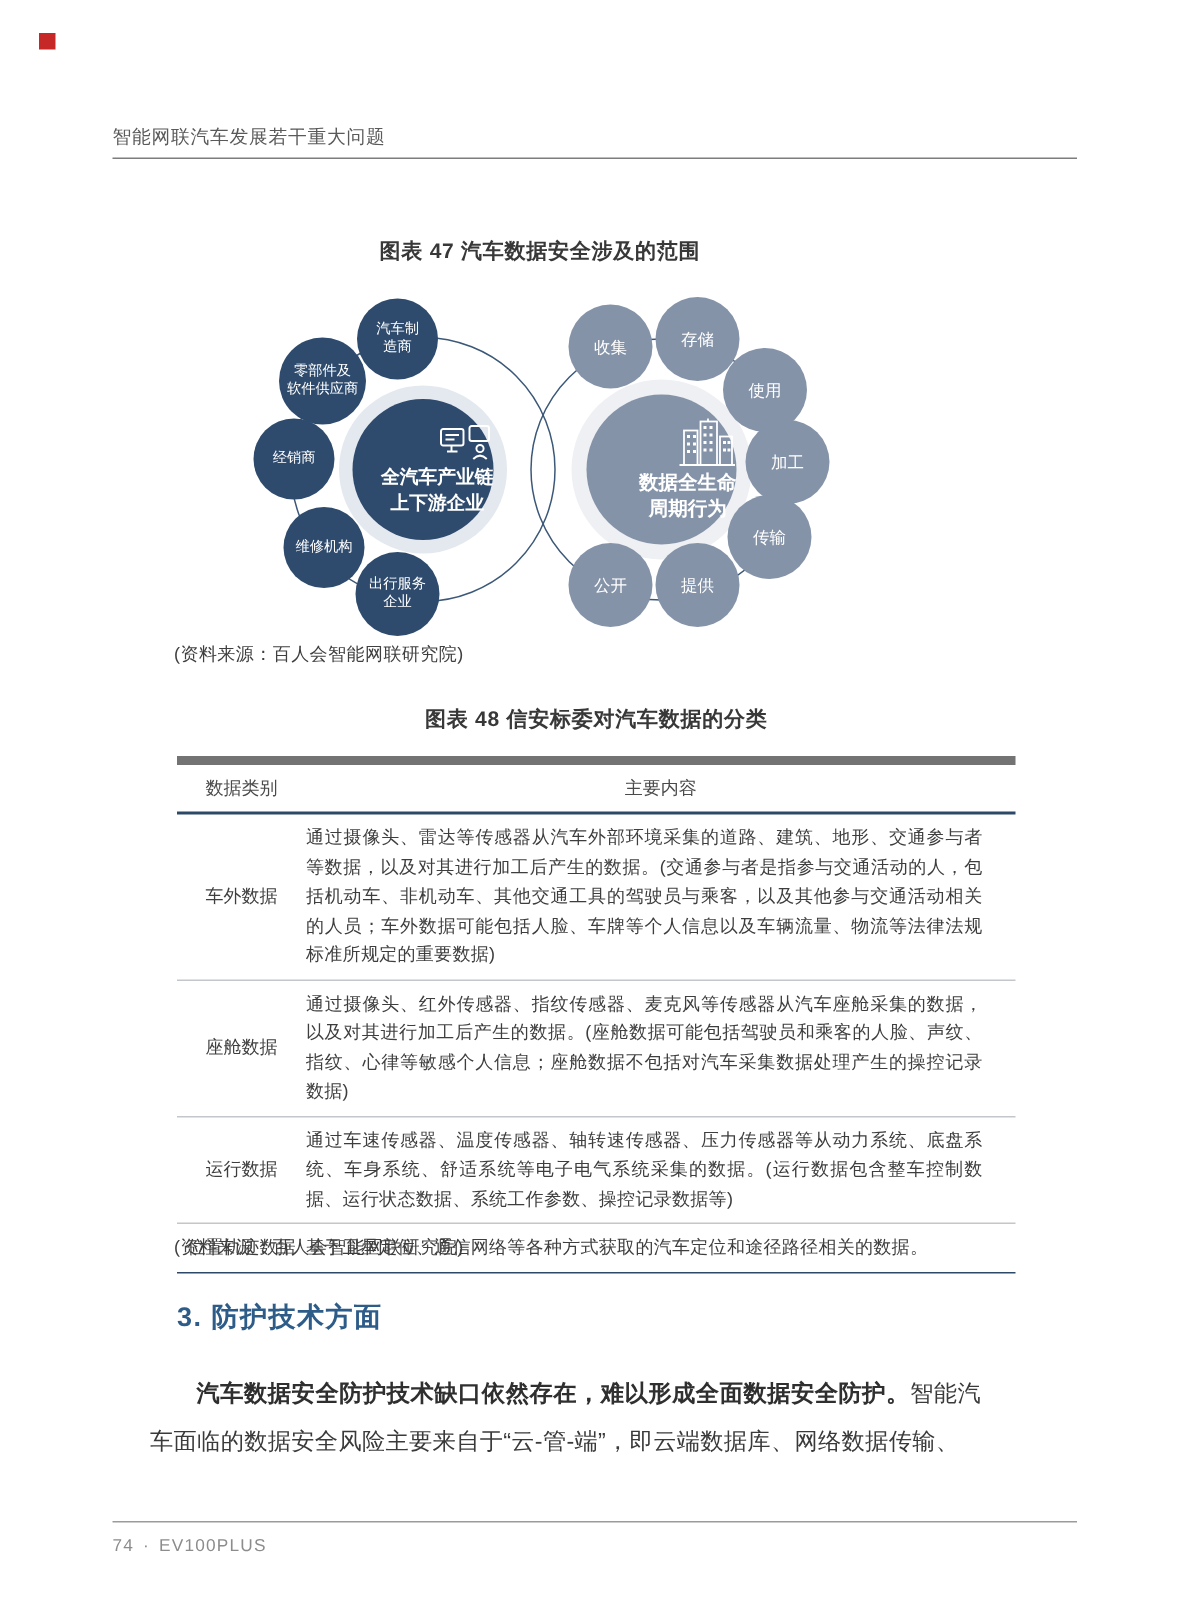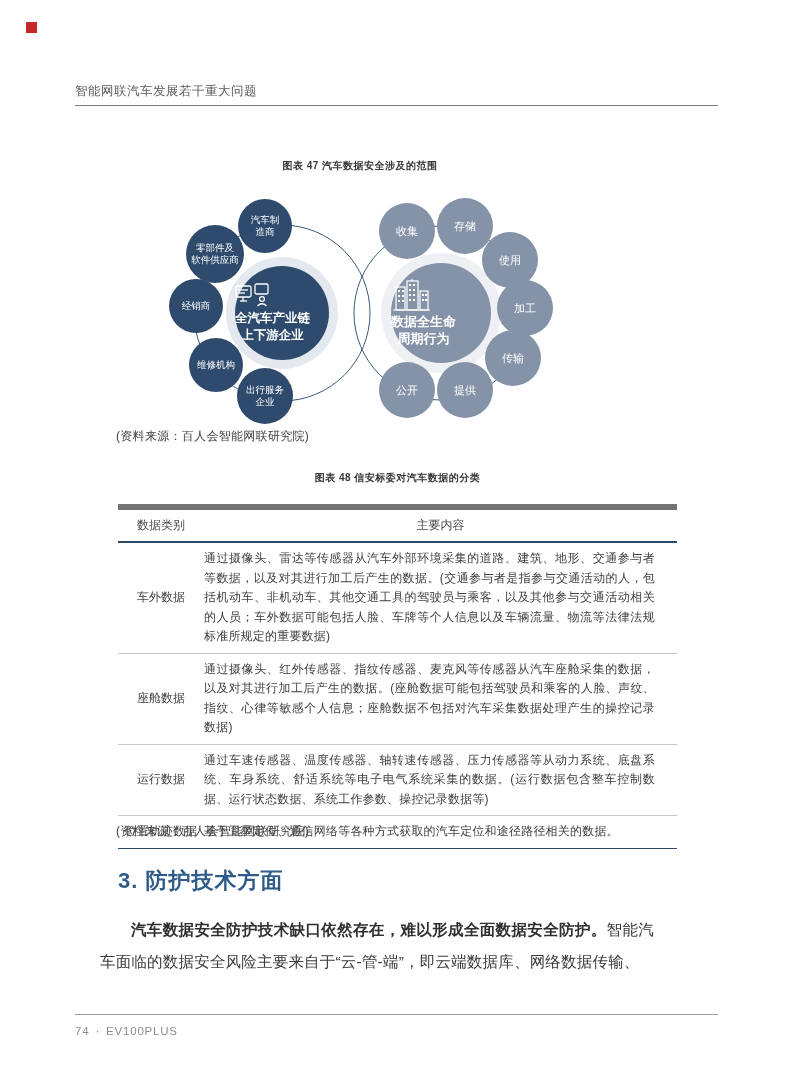--- a/index.html
+++ b/index.html
@@ -4,35 +4,35 @@
 <style>
   html,body{margin:0;padding:0;background:#ffffff;}
   body{font-family:"Liberation Sans", sans-serif;}
   .page{position:relative;width:793px;height:1077px;background:#fff;overflow:hidden;margin-top:17px;}
 
   .logo-square{position:absolute;left:26px;top:5px;width:11px;height:11px;background:#c62828;}
 
   .doc-header{position:absolute;left:75px;top:66px;font-size:12.5px;color:#5a5a5a;letter-spacing:.5px;}
   .doc-header-rule{position:absolute;left:75px;top:88px;width:643px;height:0;border-top:1px solid #7d7d7d;}
 
-  .fig-caption{position:absolute;font-weight:bold;font-size:10px;color:#383838;text-align:center;letter-spacing:.5px;}
+  .fig-caption{position:absolute;font-weight:bold;font-size:14px;color:#383838;text-align:center;letter-spacing:.5px;}
   .caption-47{left:75px;top:142px;width:570px;}
   .caption-48{left:118px;top:454px;width:559px;}
 
   .source-note{position:absolute;left:116px;font-size:12px;color:#3f3f3f;letter-spacing:.3px;}
   .source-1{top:411px;}
   .source-2{top:806px;}
 
   
   .diagram{position:absolute;left:160px;top:176px;width:440px;height:235px;}
   .rings{position:absolute;left:0;top:0;z-index:0;}
   .halo{position:absolute;border-radius:50%;z-index:1;}
   .halo-left{left:66px;top:64px;width:112px;height:112px;background:#e4e9f0;}
   .halo-right{left:221px;top:60px;width:120px;height:120px;background:#eef0f4;}
-  .hub{position:absolute;border-radius:50%;z-index:2;display:flex;flex-direction:column;align-items:flex-start;justify-content:center;color:#fff;font-weight:bold;text-align:center;}
+  .hub{position:absolute;border-radius:50%;z-index:2;display:flex;flex-direction:column;align-items:flex-end;justify-content:center;color:#fff;font-weight:bold;text-align:center;}
   .hub-left{left:75px;top:73px;width:94px;height:94px;background:#2e4b6d;font-size:12.5px;line-height:1.3;}
   .hub-right{left:231px;top:70px;width:100px;height:100px;background:#8593a9;font-size:13px;line-height:1.3;}
   .hub-label{white-space:pre-line;margin-top:3px;}
   .sat{position:absolute;border-radius:50%;z-index:3;display:flex;align-items:center;justify-content:center;color:#fff;font-weight:normal;text-align:center;white-space:pre-line;}
   .sat-l{background:#2e4b6d;font-size:9.5px;line-height:1.25;}
   .sat-r{background:#8593a9;font-size:11px;}
   .sat-l1{left:78px;top:6px;width:54px;height:54px;}
   .sat-l2{left:26px;top:32px;width:58px;height:58px;}
   .sat-l3{left:9px;top:86px;width:54px;height:54px;}
   .sat-l4{left:29px;top:145px;width:54px;height:54px;}
@@ -51,21 +51,21 @@
   .data-table th{font-weight:normal;color:#4a4a4a;font-size:12px;height:29px;vertical-align:middle;}
   .data-table th.col-cat{width:84px;text-align:center;}
   .data-table th.col-content{}
   .data-table tbody tr{border-bottom:1px solid #c3c6ca;}
   .data-table tbody tr:last-child{border-bottom:1.5px solid #2c4968;}
   .data-table td{vertical-align:middle;padding:6px 0;}
   .data-table td.cat{text-align:center;white-space:nowrap;}
   .data-table td.content{line-height:19.5px;text-align:justify;padding-right:22px;letter-spacing:.2px;}
 
   
-  .section-heading{position:absolute;left:118px;top:849px;font-size:22px;font-weight:bold;color:#2e5c88;letter-spacing:1px;}
+  .section-heading{position:absolute;left:118px;top:849px;font-size:18px;font-weight:bold;color:#2e5c88;letter-spacing:1px;}
   .body-paragraph{position:absolute;left:100px;top:897px;width:554px;font-size:15.5px;line-height:32px;color:#3a3a3a;text-align:justify;text-indent:2em;letter-spacing:.2px;}
   .body-paragraph .lead{font-weight:bold;color:#2f2f2f;}
 
   
   .footer-rule{position:absolute;left:75px;top:997px;width:643px;height:0;border-top:1px solid #9b9b9b;}
   .footer-text{position:absolute;left:75px;top:1008px;font-size:11.5px;color:#8c8c8c;letter-spacing:.8px;}
   .footer-text .sep{margin:0 6px;}
   svg{display:block;}
 </style>
 </head>

